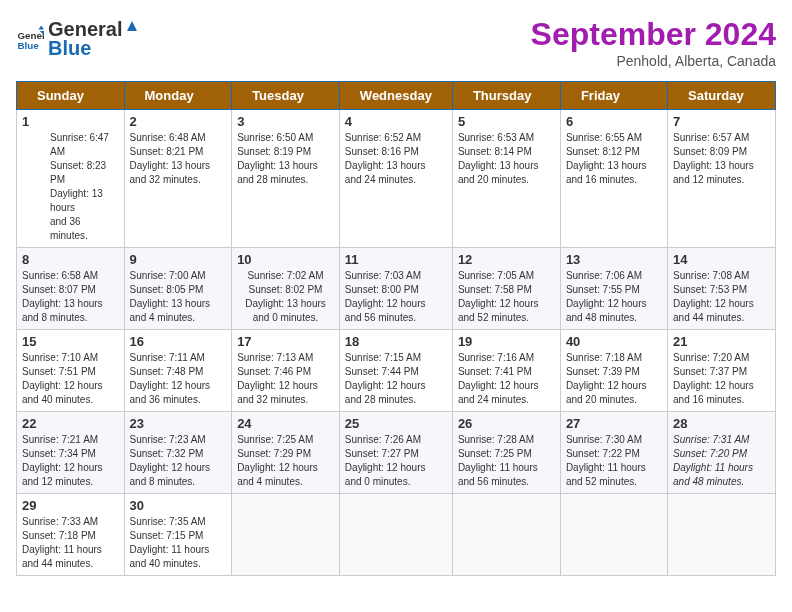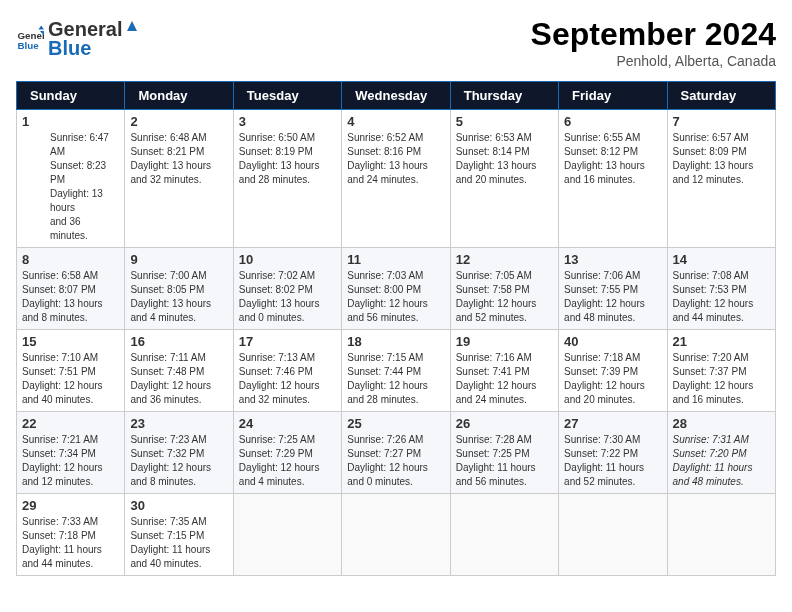--- a/index.html
+++ b/index.html
@@ -24,36 +24,36 @@
     .logo-icon {
       width: 28px;
       height: 28px;
     }
     .title-block {
       text-align: right;
     }
     .month-year {
       font-size: 32px;
       font-weight: bold;
-      color: #000000;
+      color: #a21caf;
     }
     .location {
       font-size: 14px;
       color: #555;
     }
     .calendar {
       width: 100%;
       border-collapse: collapse;
     }
     .calendar th {
-      background-color: #0f172a;
+      background-color: #a16207;
       color: #fff;
       font-size: 13px;
       font-weight: bold;
-      padding: 6px 13px;
+      padding: 6px 20px;
       text-align: left;
       border: 1px solid #1a6bb5;
     }
     .calendar td {
       vertical-align: top;
       padding: 4px 5px;
       font-size: 10px;
       color: #333;
       border: 1px solid #ccc;
       width: calc(100% / 7);
@@ -179,21 +179,21 @@
         </td>
         <td>
           <span class="day-number">9</span>
           <div class="day-info" style="white-space: pre-line;">Sunrise: 7:00 AM
 Sunset: 8:05 PM
 Daylight: 13 hours
 and 4 minutes.</div>
         </td>
         <td>
           <span class="day-number">10</span>
-          <div class="day-info" style="white-space: pre-line;">Sunrise: 7:02 AM
+          <div class="day-info" style="white-space: pre-line; text-align: center;">Sunrise: 7:02 AM
 Sunset: 8:02 PM
 Daylight: 13 hours
 and 0 minutes.</div>
         </td>
         <td>
           <span class="day-number">11</span>
           <div class="day-info" style="white-space: pre-line;">Sunrise: 7:03 AM
 Sunset: 8:00 PM
 Daylight: 12 hours
 and 56 minutes.</div>

